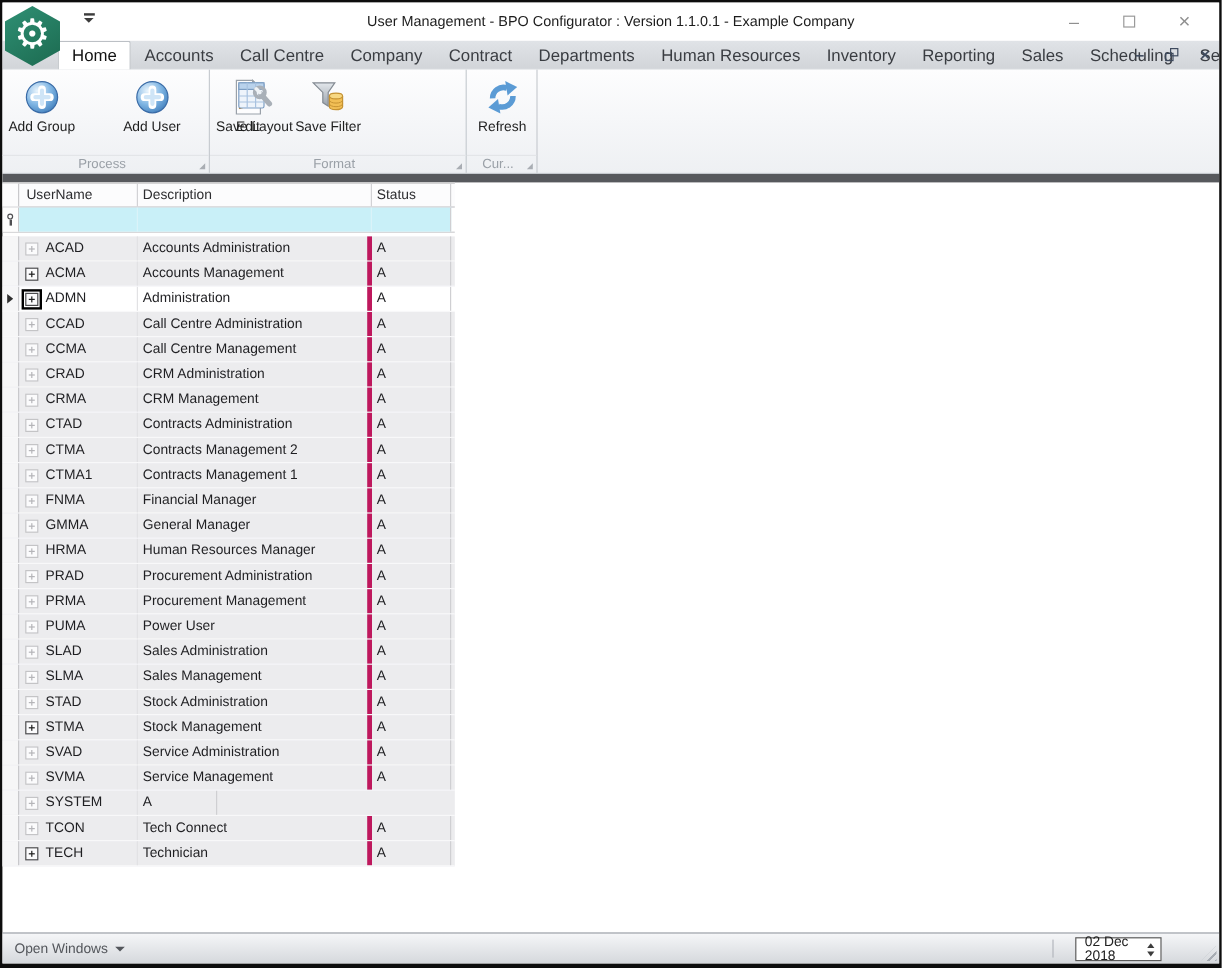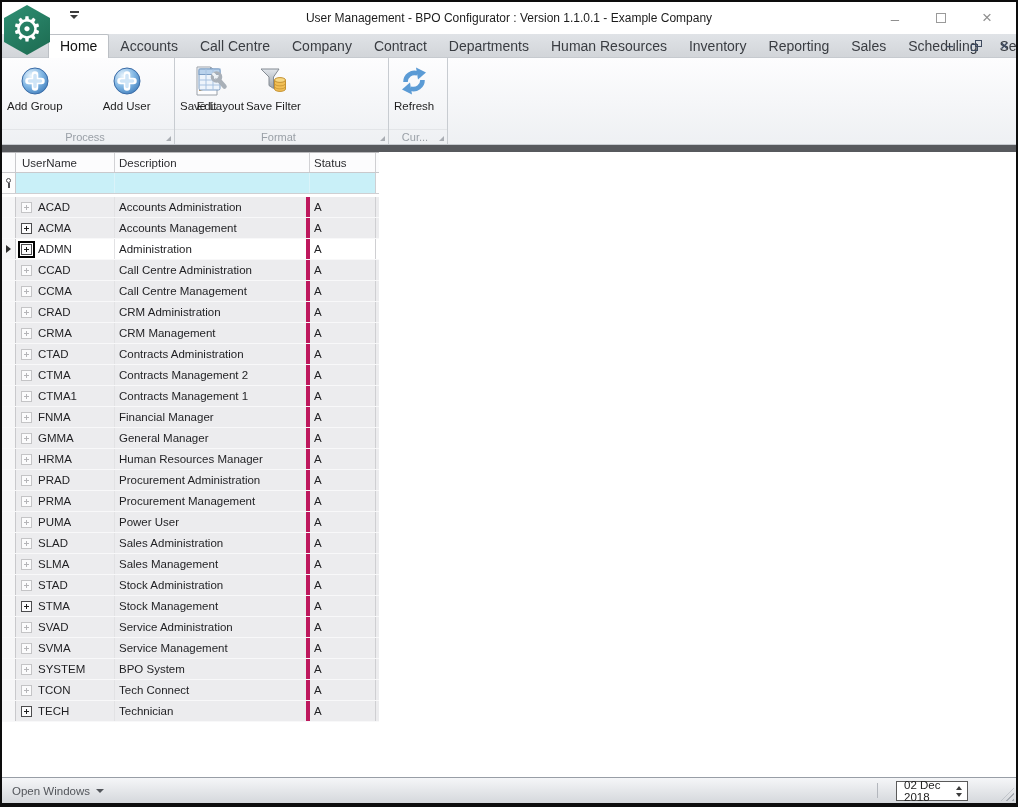--- a/index.html
+++ b/index.html
@@ -44,21 +44,21 @@
   .restore .r1{position:absolute;left:0;bottom:0;width:7px;height:7px;border:1.2px solid #3e4a5e;background:transparent;}
   .restore .r2{position:absolute;right:0;top:0;width:7px;height:7px;border:1.2px solid #3e4a5e;}
 
   
   .ribbon{position:absolute;left:0;top:56px;right:0;height:87px;
     background:linear-gradient(#fdfdfe,#eef0f3);border-bottom:1px solid #c6cacf;display:flex;}
   .rgroup{position:relative;height:100%;border-right:1px solid #c8ccd1;padding:3px 4px 16px 5px;
     display:flex;align-items:flex-start;gap:2px;}
   .rgroup:nth-child(1){width:173px;gap:40px;}
   .rgroup:nth-child(2){width:214px;}
-  .rgroup:nth-child(3){width:59px;}
+  .rgroup:nth-child(3){width:59px;justify-content:center;}
   .glabel{position:absolute;left:0;right:0;bottom:0;height:15px;border-top:1px solid #e3e5e8;
     font-size:11px;color:#9aa0a7;text-align:center;line-height:14px;
     overflow:hidden;text-overflow:ellipsis;white-space:nowrap;padding:0 10px 0 4px;}
   .launcher{position:absolute;right:3px;bottom:3px;width:0;height:0;
     border-left:5px solid transparent;border-bottom:5px solid #a9adb3;}
   .rbtn{display:flex;flex-direction:column;align-items:center;padding-top:2px;cursor:default;}
   .rbtn .bicon{width:32px;height:32px;margin:2px 0 3px;}
   .rbtn .blabel{font-size:11.5px;color:#1f1f1f;white-space:nowrap;}
   .rbtn .ddown{width:0;height:0;margin-top:3px;border-left:4px solid transparent;
     border-right:4px solid transparent;border-top:4px solid #333;}
@@ -551,21 +551,20 @@
           <div class="gc c-status">A</div>
         </div>
         <div class="grow">
           <div class="gind"></div>
           <div class="gc c-user">
             <span class="expwrap faint">
               <i class="expbox"></i>
             </span>
             <span class="uname">SYSTEM</span>
           </div>
-          <div class="gc c-desc">BPO System</div>
           <div class="gc c-status">A</div>
         </div>
         <div class="grow">
           <div class="gind"></div>
           <div class="gc c-user">
             <span class="expwrap faint">
               <i class="expbox"></i>
             </span>
             <span class="uname">TCON</span>
           </div>

